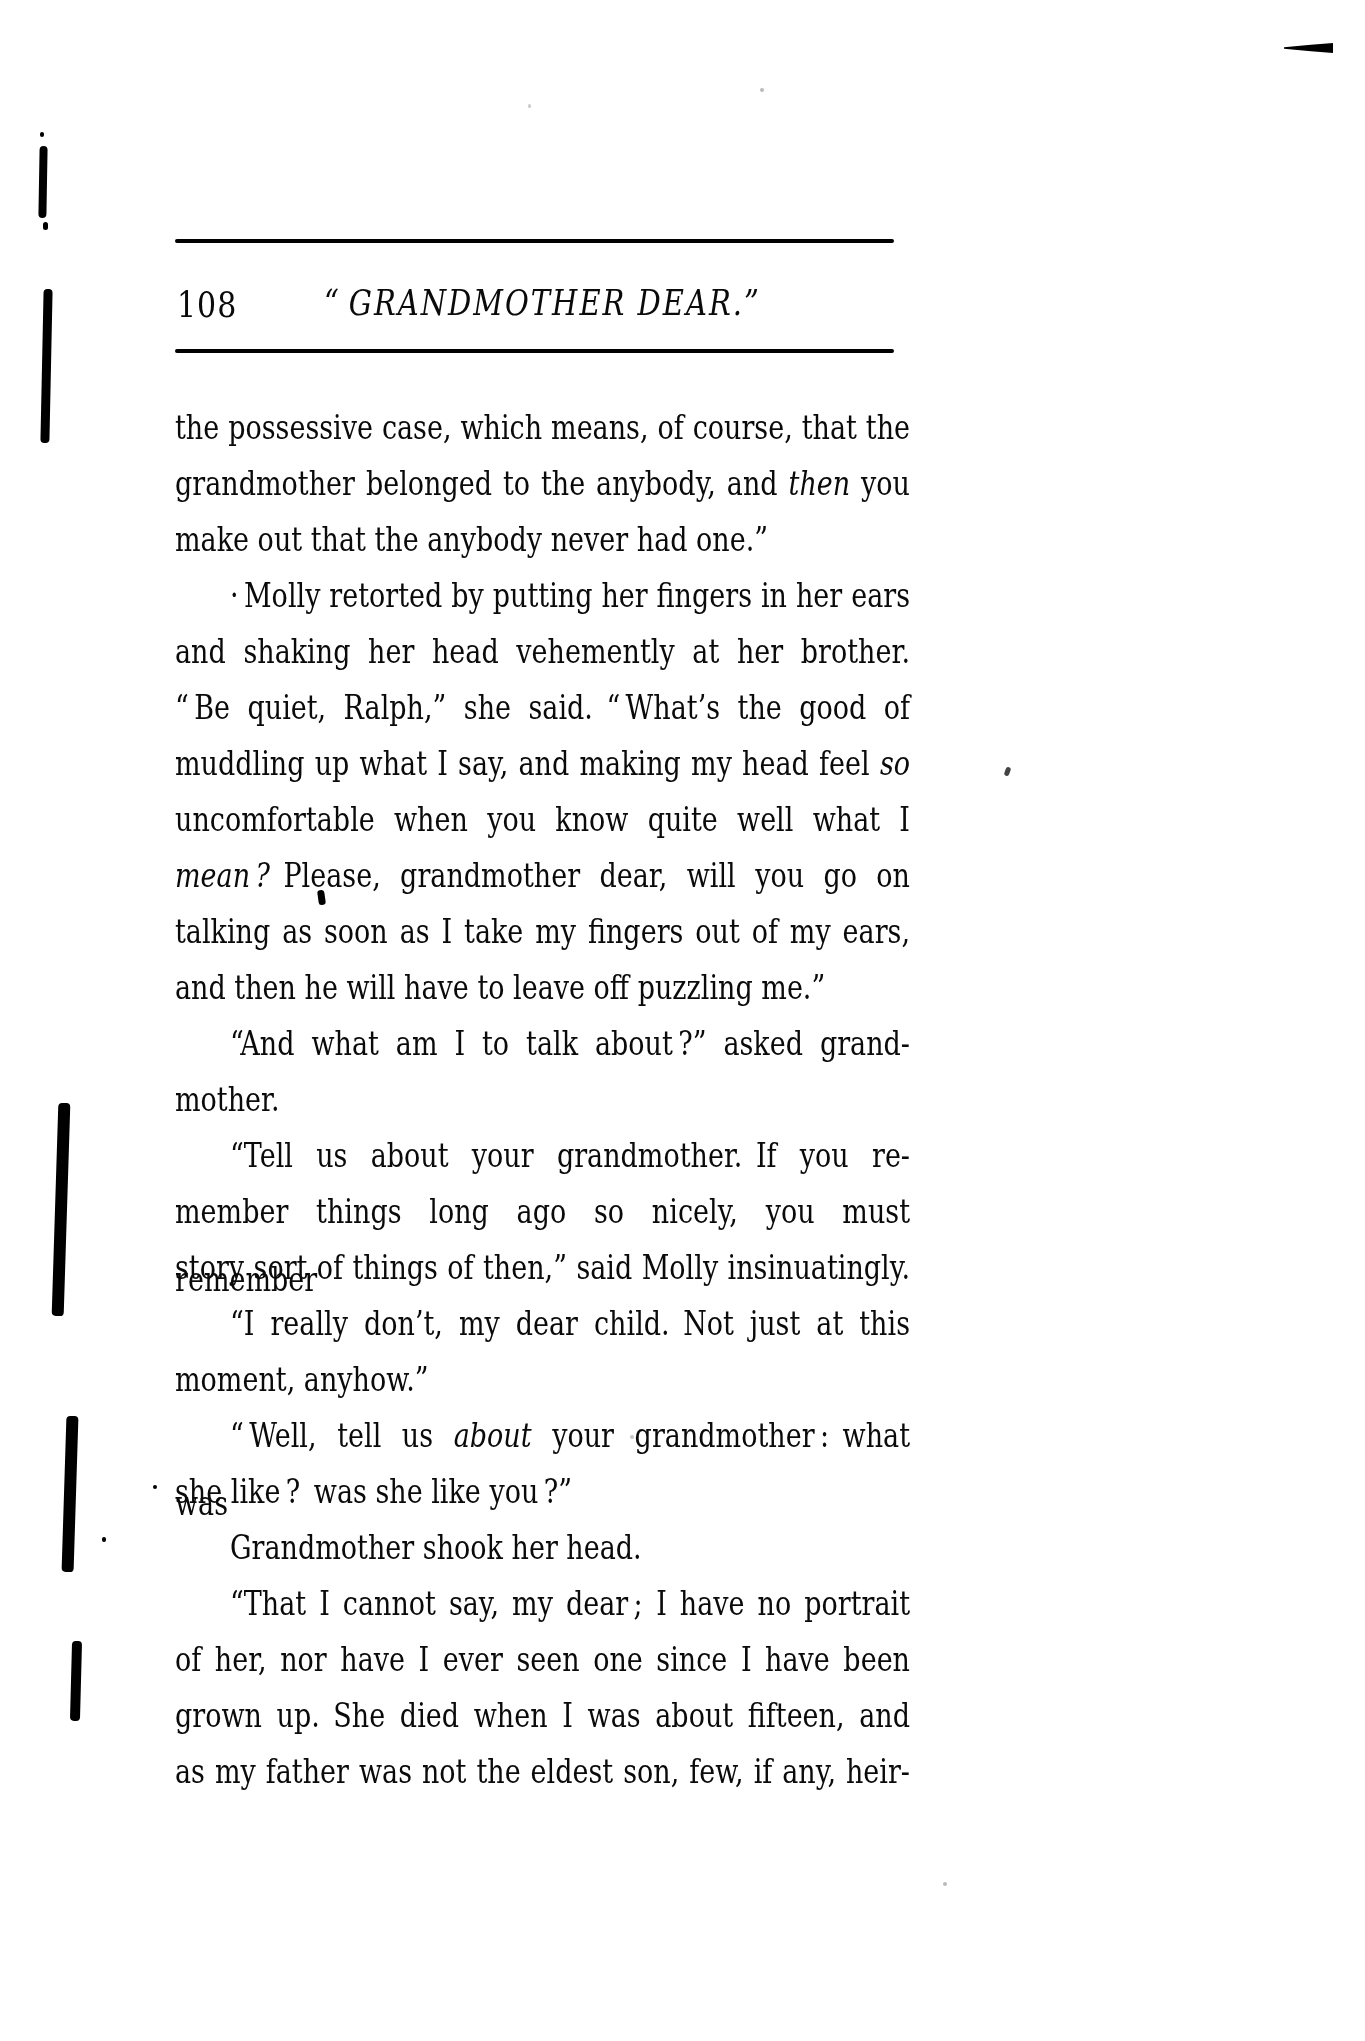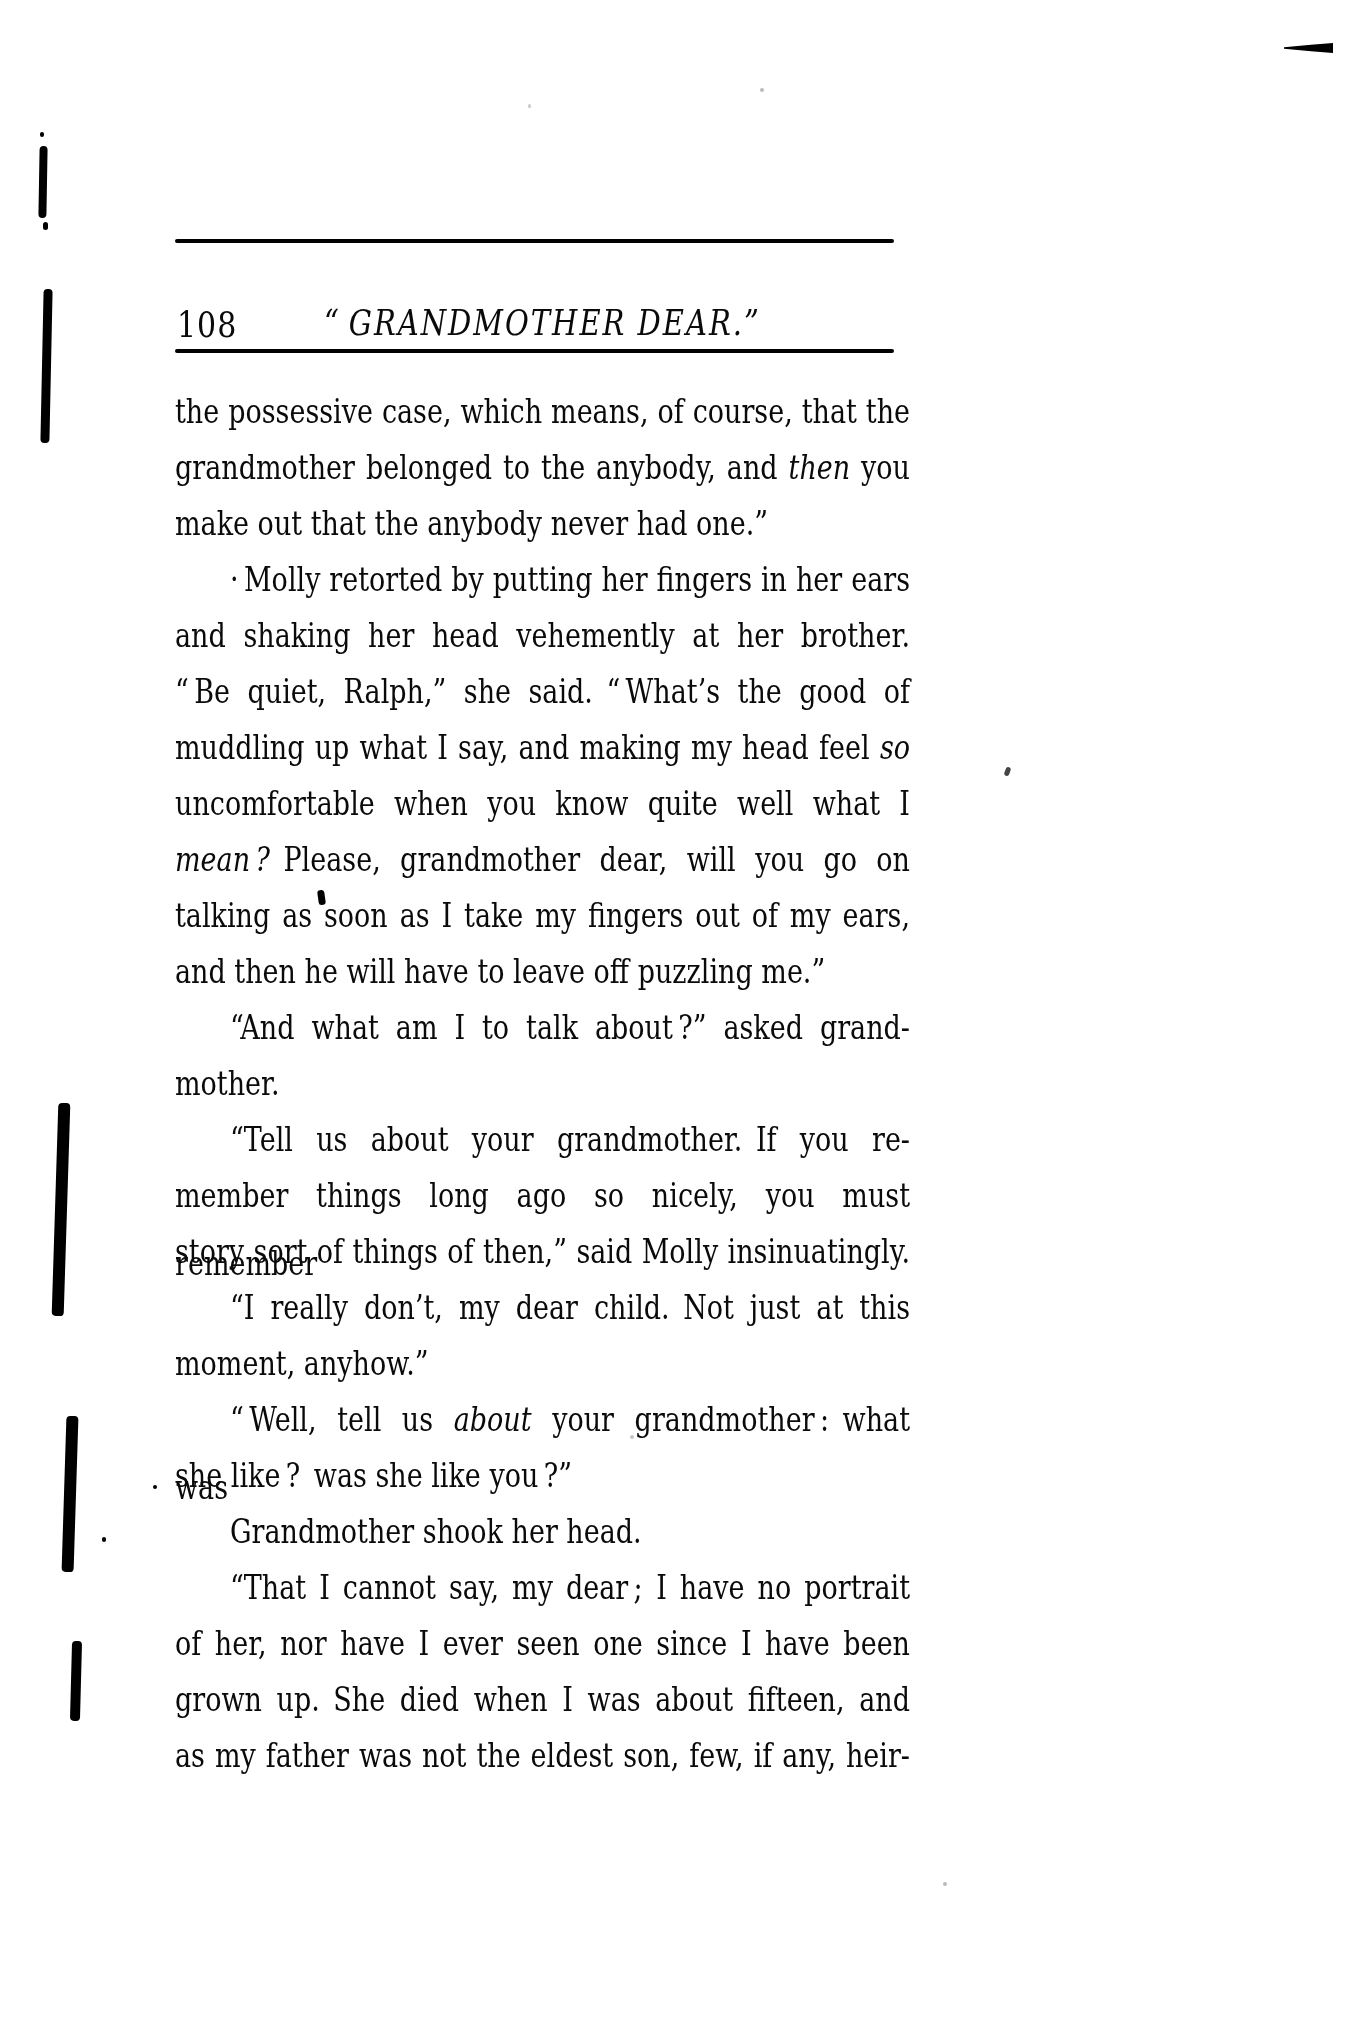--- a/index.html
+++ b/index.html
@@ -13,34 +13,34 @@
   }
   
   .rule {
     position:absolute; left:175px; width:719px; height:3.5px;
     background:#000; border-radius:2px;
   }
   #rule-top { top:239px; }
   #rule-bottom { top:349px; }
 
   
-  #header-row { position:absolute; left:175px; top:283px; width:735px; height:42px;margin-top:20px; }
+  #header-row { position:absolute; left:175px; top:283px; width:735px; height:42px; }
   #page-num {
     position:absolute; left:2px; top:0;
     font-size:30px; letter-spacing:1px;
     transform:scaleY(1.2); transform-origin:left top;
   }
   #header-title {
     position:absolute; left:0; right:0; top:0; text-align:center;
     font-style:italic; font-size:29px; letter-spacing:2px;
     transform:scaleY(1.2); transform-origin:center top;
   }
 
   
-  #text-body { position:absolute; left:175px; top:384px; width:735px; }
+  #text-body { position:absolute; left:175px; top:400px; width:735px; }
   .line {
     height:56px; line-height:56px; font-size:27px;
     text-align:left;
     transform:scaleY(1.22); transform-origin:left center;
   }
   .line.j { text-align:justify; text-align-last:justify; }
   .line.ind { text-indent:55px; }
   .line em { font-style:italic; }
 
   

